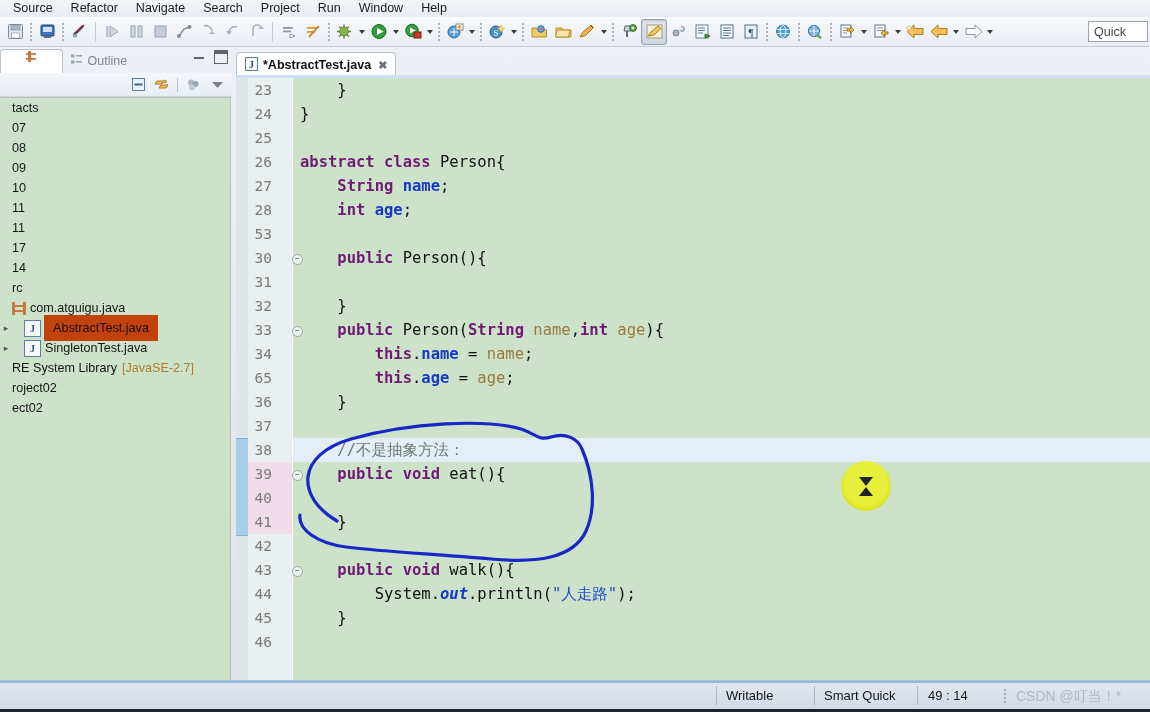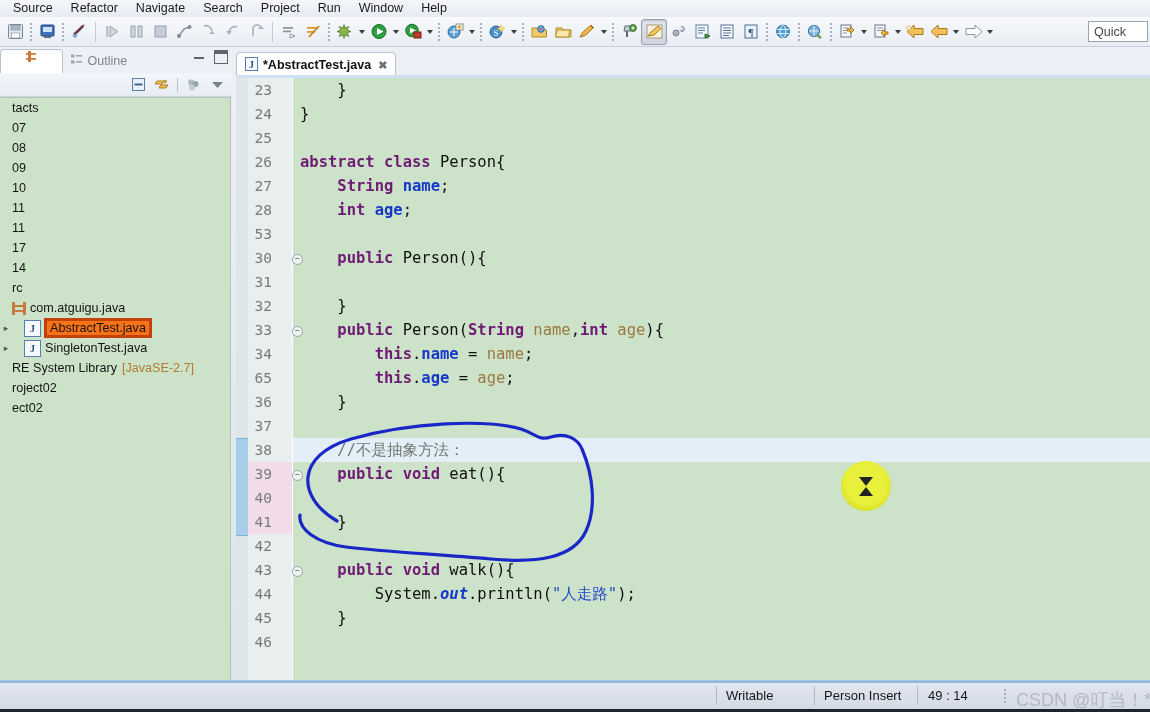--- a/index.html
+++ b/index.html
@@ -128,21 +128,21 @@
     font-size: 12.6px; color: #141414;
     padding-left: 0px; white-space: nowrap;
     position: relative;
   }
   .tree-row .twisty {
     width: 12px; text-align: center; color: #555; font-size: 9px;
     flex: 0 0 auto;
   }
   .tree-row .tlabel { overflow: hidden; }
   .tree-row.selected .tlabel {
-    background: #f97316; border: 3px solid #c2410c;
+    background: #c2410c; border: 6px solid #c2410c;
     padding: 0 3px; margin-left: -1px;
   }
   .jicon {
     width: 15px; height: 15px; flex: 0 0 auto; margin-right: 4px;
     border: 1px solid #5a7fae; background: #f5f8fc;
     color: #2d4f85; font-size: 10px; font-weight: bold;
     display: flex; align-items: center; justify-content: center;
     font-family: "Liberation Serif", serif;
   }
   .pkgicon {
@@ -275,21 +275,21 @@
     white-space: nowrap;
   }
   .sb-div {
     position: absolute; top: 5px; width: 1px; height: 19px; background: #b0b8c6;
   }
   .sb-dots {
     position: absolute; top: 8px; width: 2px; height: 16px;
     background: repeating-linear-gradient(to bottom,#a6aebc 0 2px,transparent 2px 4px);
   }
   .watermark {
-    position: absolute; top: 7px; font-size: 18px; color: #b3b8c2;
+    position: absolute; top: 7px; font-size: 14px; color: #b3b8c2;
     white-space: nowrap;
   }
   .sb-bottomline {
     position:absolute; left:0; bottom:0; width:1150px; height:3px;
     background:#1d2430;
   }
 </style>
 </head>
 <body>
 
@@ -754,21 +754,21 @@
 
   <div class="cursorhl">
     <div class="hourglass"></div>
   </div>
 
   <div class="statusbar">
     <div class="accent"></div>
     <div class="sb-div" style="left:716px;"></div>
     <div class="sb-item" style="left:726px;">Writable</div>
     <div class="sb-div" style="left:814px;"></div>
-    <div class="sb-item" style="left:824px;">Person Insert</div>
+    <div class="sb-item" style="left:824px;">Smart Quick</div>
     <div class="sb-div" style="left:917px;"></div>
     <div class="sb-item" style="left:928px;">49 : 14</div>
     <div class="sb-dots" style="left:1004px;"></div>
     <div class="watermark" style="left:1016px;">CSDN @叮当！*</div>
     <div class="sb-bottomline"></div>
   </div>
 
 </div>
 
 </body></html>

